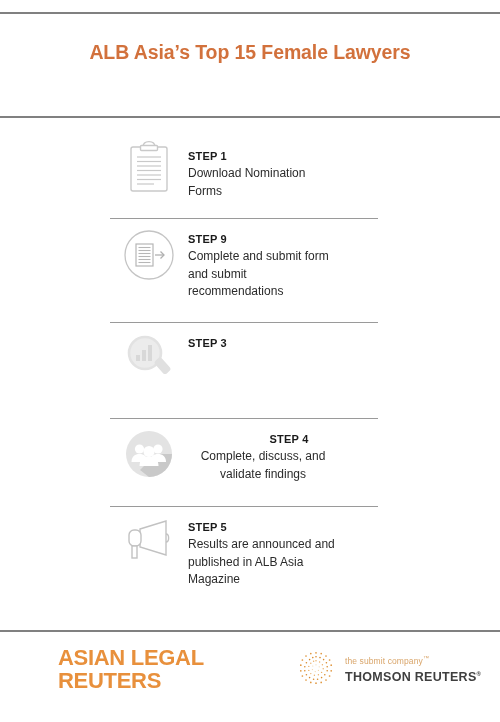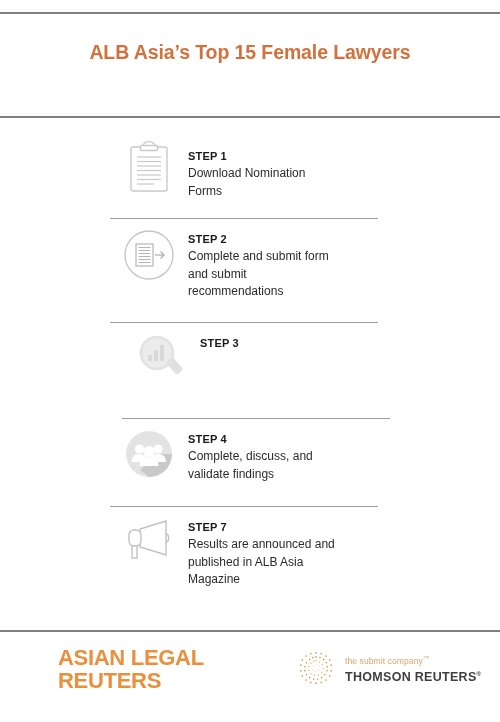--- a/index.html
+++ b/index.html
@@ -95,22 +95,22 @@
     position: absolute;
     left: 110px;
     width: 268px;
     height: 1.5px;
     background: #9a9a9a;
   }
 
   
   .step-1 { height: 87px; }
   .step-2 { height: 104px; }
-  .step-3 { height: 96px; margin-left: 12px; }
-  .step-4 { height: 88px; }
+  .step-3 { height: 96px; }
+  .step-4 { height: 88px; text-align: center; }
   .step-5 { height: 95px; }
 
   .step-1 .step-divider { bottom: 0; }
   .step-2 .step-divider { bottom: 0; }
   .step-3 .step-divider { bottom: 0; }
   .step-4 .step-divider { bottom: 0; }
 
   .step-2 .step-body { padding-top: 14px; }
   .step-3 .step-body { padding-top: 14px; }
   .step-4 .step-body { padding-top: 14px; }
@@ -223,21 +223,21 @@
             <line x1="17.5" y1="32.5" x2="29.5" y2="32.5"></line>
             <line x1="17.5" y1="35.5" x2="29.5" y2="35.5"></line>
           </g>
           <g stroke="#b0b0b0" stroke-width="1.3">
             <line x1="34" y1="28" x2="43" y2="28"></line>
             <polyline points="39.5,24.5 43,28 39.5,31.5" fill="none"></polyline>
           </g>
         </svg>
       </div>
       <div class="step-body">
-        <div class="step-label">STEP 2</div>
+        <div class="step-label">STEP 9</div>
         <div class="step-desc">Complete and submit form and submit recommendations</div>
       </div>
       <div class="step-divider"></div>
     </div>
 
     <div class="step step-3">
       <div class="step-icon">
         <svg width="56" height="54" viewBox="0 0 56 54" fill="none">
           <circle cx="24" cy="22" r="16" fill="#ececec"></circle>
           <g fill="#d8d8d8">
@@ -280,21 +280,21 @@
     <div class="step step-5">
       <div class="step-icon">
         <svg width="58" height="50" viewBox="0 0 58 50" fill="none">
           <path d="M20 14 L46 6 L46 40 L20 32 Z" stroke="#c2c2c2" stroke-width="1.4" fill="#ffffff"></path>
           <rect x="9" y="15" width="12" height="16" rx="5" stroke="#c2c2c2" stroke-width="1.4" fill="#ffffff"></rect>
           <rect x="12" y="31" width="5" height="12" stroke="#c2c2c2" stroke-width="1.4" fill="#ffffff"></rect>
           <path d="M46 19 C49.5 19 49.5 27 46 27" stroke="#c2c2c2" stroke-width="1.4" fill="none"></path>
         </svg>
       </div>
       <div class="step-body">
-        <div class="step-label">STEP 7</div>
+        <div class="step-label">STEP 5</div>
         <div class="step-desc">Results are announced and published in ALB Asia Magazine</div>
       </div>
     </div>
 
   </div>
 
   <div class="rule-full footer-rule"></div>
 
   <div class="footer">
 

